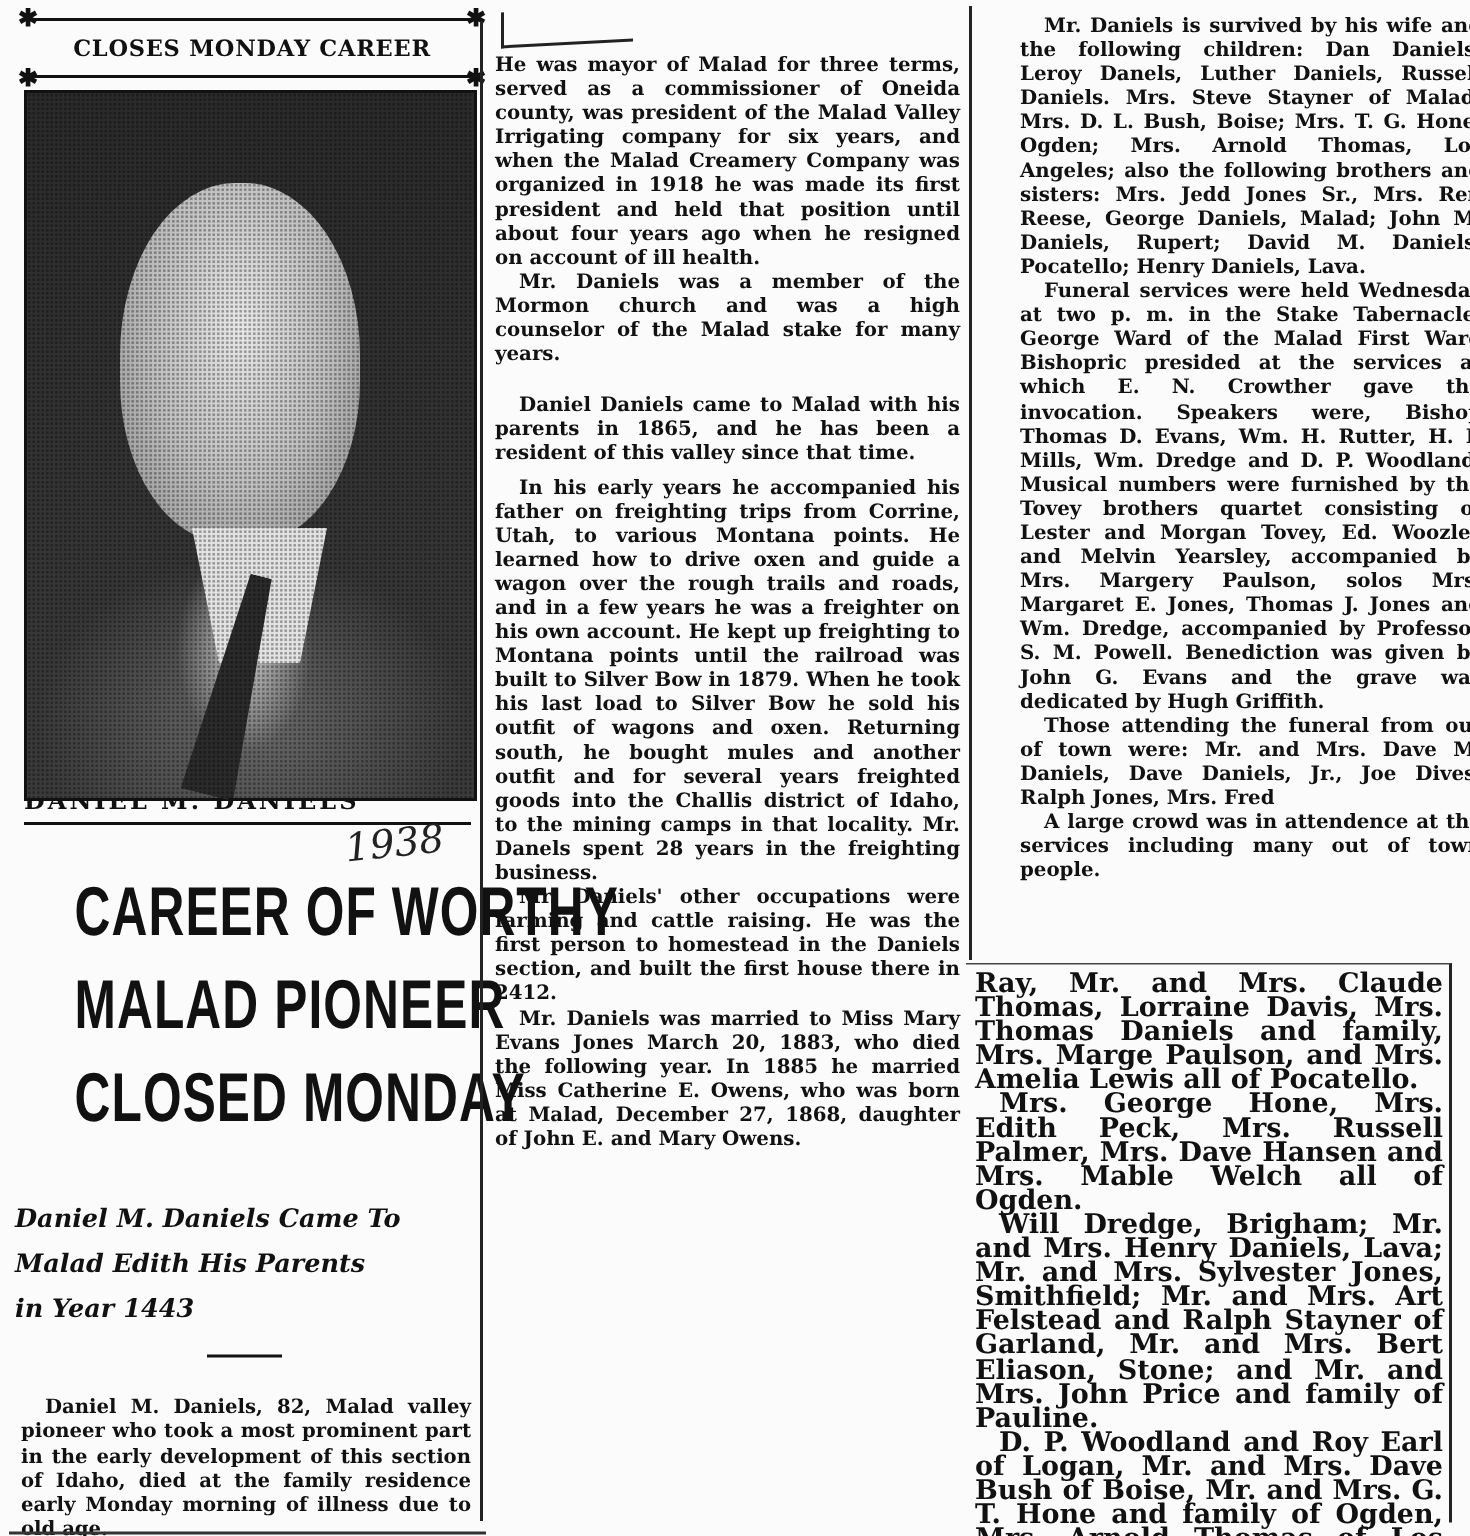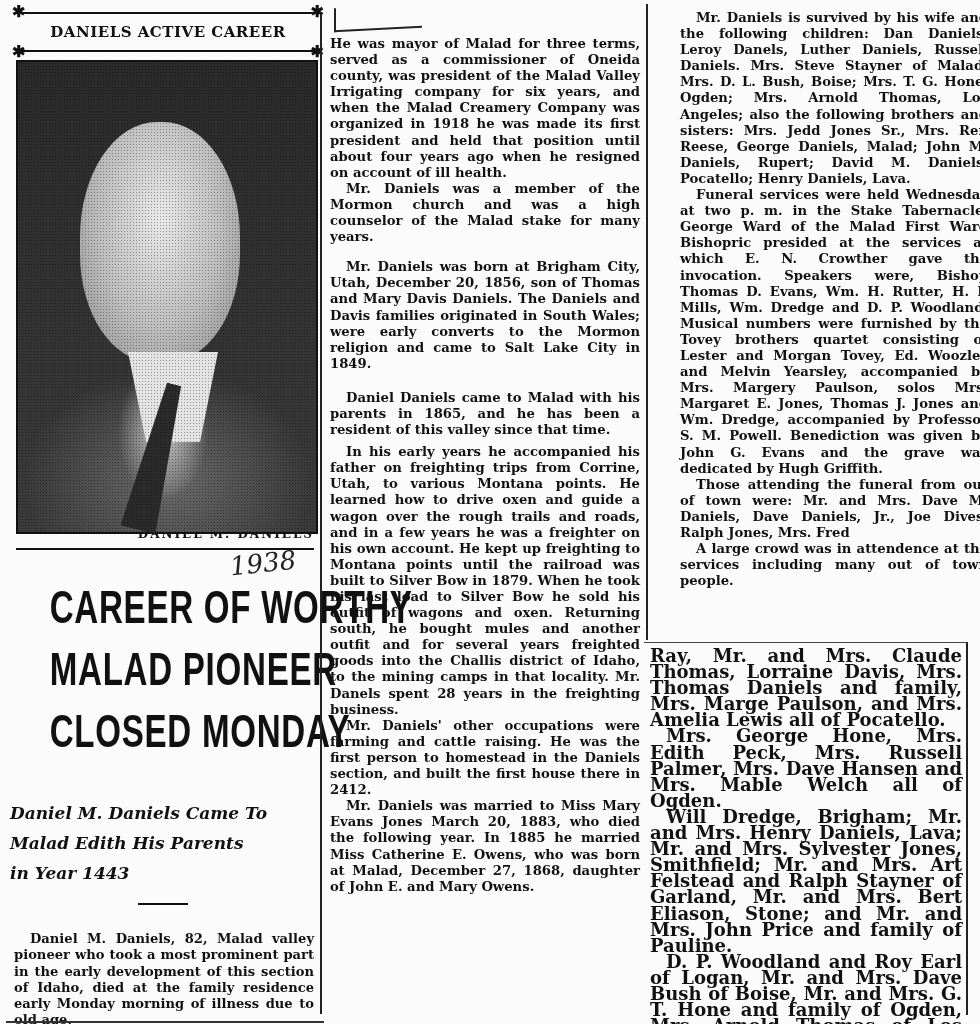--- a/index.html
+++ b/index.html
@@ -46,22 +46,22 @@
   .photo .collar {
     position: absolute; left: 110px; top: 290px; width: 90px; height: 90px;
     background: #e3e3e3; clip-path: polygon(0 0, 100% 0, 80% 100%, 20% 100%);
   }
   .photo .tie {
     position: absolute; left: 120px; top: 320px; width: 36px; height: 150px;
     background: #2b2b2b; transform: rotate(14deg);
     clip-path: polygon(30% 0, 70% 0, 100% 100%, 0 100%);
   }
   .caption {
-    position: absolute; left: 10px; top: 524px; width: 298px; text-align: right;
-    font-size: 12px; font-weight: bold; letter-spacing: 2px; height: 10px; overflow: hidden; line-height: 4px;
+    position: absolute; left: 10px; top: 524px; width: 298px; text-align: left;
+    font-size: 16px; font-weight: bold; letter-spacing: 2px; height: 10px; overflow: hidden; line-height: 4px;
   }
   .caption-rule { position: absolute; left: 10px; top: 540px; width: 298px; border-top: 2px solid #111; }
   .handwritten {
     position: absolute; left: 224px; top: 540px; font-family: "DejaVu Serif", serif; font-style: italic;
     font-size: 26px; transform: rotate(-6deg); color: #222;
   }
   .headline {
     position: absolute; left: 0; top: 568px; width: 312px;
     font-family: "Liberation Sans", sans-serif; font-weight: bold;
     font-size: 46px; line-height: 62px; text-align: center;
@@ -104,21 +104,21 @@
 <body>
 
 <div class="page">
 
   <div class="left">
     <div class="kicker-box">
       <span class="star tl">✱</span>
       <span class="star tr">✱</span>
       <span class="star bl">✱</span>
       <span class="star br">✱</span>
-      <span class="kicker-text">DANIELS ACTIVE CAREER</span>
+      <span class="kicker-text">CLOSES MONDAY CAREER</span>
     </div>
 
     <div class="photo">
       <div class="head"></div>
       <div class="collar"></div>
       <div class="tie"></div>
     </div>
     <div class="caption">DANIEL M. DANIELS</div>
     <div class="caption-rule"></div>
     <div class="handwritten">1938</div>
@@ -139,21 +139,20 @@
     <div class="lede-bottom-rule"></div>
   </div>
 
   <div class="vrule" style="left:320px; top:14px; height:1000px;"></div>
   <div class="vrule" style="left:646px; top:4px; height:636px;"></div>
 
   <div class="mid-top-mark"></div>
   <div class="mid">
     <p class="noindent">He was mayor of Malad for three terms, served as a commissioner of Oneida county, was president of the Malad Valley Irrigating company for six years, and when the Malad Creamery Company was organized in 1918 he was made its first president and held that position until about four years ago when he resigned on account of ill health.</p>
     <p>Mr. Daniels was a member of the Mormon church and was a high counselor of the Malad stake for many years.</p>
-    <p class="gap">Mr. Daniels was born at Brigham City, Utah, December 20, 1856, son of Thomas and Mary Davis Daniels. The Daniels and Davis families originated in South Wales; were early converts to the Mormon religion and came to Salt Lake City in 1849.</p>
     <p style="margin-top:18px">Daniel Daniels came to Malad with his parents in 1865, and he has been a resident of this valley since that time.</p>
     <p style="margin-top:6px">In his early years he accompanied his father on freighting trips from Corrine, Utah, to various Montana points. He learned how to drive oxen and guide a wagon over the rough trails and roads, and in a few years he was a freighter on his own account. He kept up freighting to Montana points until the railroad was built to Silver Bow in 1879. When he took his last load to Silver Bow he sold his outfit of wagons and oxen. Returning south, he bought mules and another outfit and for several years freighted goods into the Challis district of Idaho, to the mining camps in that locality. Mr. Danels spent 28 years in the freighting business.</p>
     <p>Mr. Daniels' other occupations were farming and cattle raising. He was the first person to homestead in the Daniels section, and built the first house there in 2412.</p>
     <p>Mr. Daniels was married to Miss Mary Evans Jones March 20, 1883, who died the following year. In 1885 he married Miss Catherine E. Owens, who was born at Malad, December 27, 1868, daughter of John E. and Mary Owens.</p>
   </div>
 
   <div class="right">
     <p>Mr. Daniels is survived by his wife and the following children: Dan Daniels, Leroy Danels, Luther Daniels, Russell Daniels. Mrs. Steve Stayner of Malad; Mrs. D. L. Bush, Boise; Mrs. T. G. Hone, Ogden; Mrs. Arnold Thomas, Los Angeles; also the following brothers and sisters: Mrs. Jedd Jones Sr., Mrs. Ren Reese, George Daniels, Malad; John M. Daniels, Rupert; David M. Daniels, Pocatello; Henry Daniels, Lava.</p>
     <p>Funeral services were held Wednesday at two p. m. in the Stake Tabernacle. George Ward of the Malad First Ward Bishopric presided at the services at which E. N. Crowther gave the invocation. Speakers were, Bishop Thomas D. Evans, Wm. H. Rutter, H. I. Mills, Wm. Dredge and D. P. Woodland. Musical numbers were furnished by the Tovey brothers quartet consisting of Lester and Morgan Tovey, Ed. Woozley and Melvin Yearsley, accompanied by Mrs. Margery Paulson, solos Mrs. Margaret E. Jones, Thomas J. Jones and Wm. Dredge, accompanied by Professor S. M. Powell. Benediction was given by John G. Evans and the grave was dedicated by Hugh Griffith.</p>
     <p>Those attending the funeral from out of town were: Mr. and Mrs. Dave M. Daniels, Dave Daniels, Jr., Joe Dives, Ralph Jones, Mrs. Fred</p>

